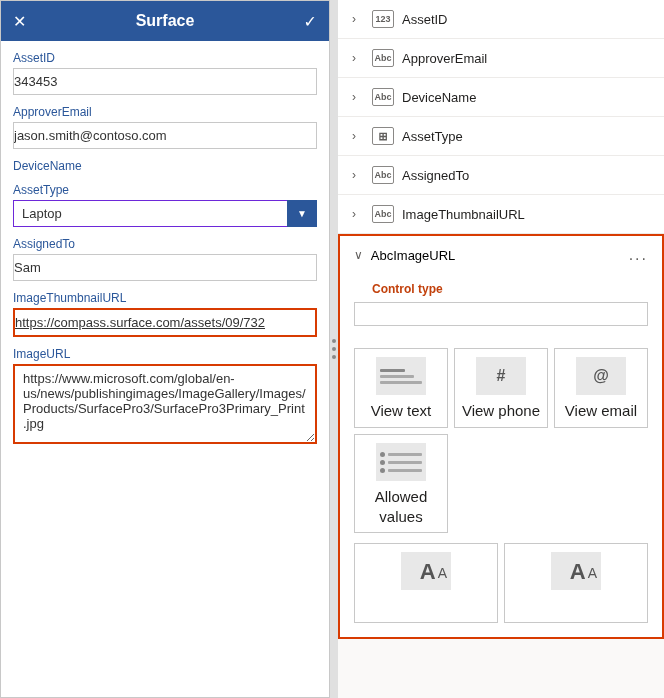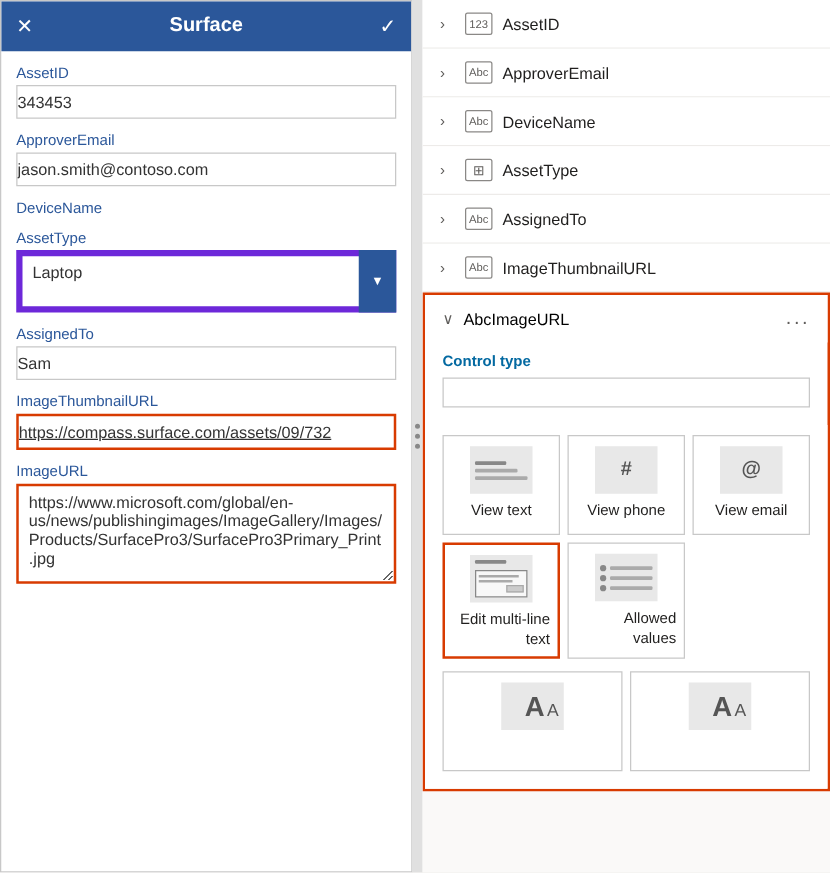--- a/index.html
+++ b/index.html
@@ -72,22 +72,22 @@
       outline: none;
     }
 
     .field-select-wrapper {
       position: relative;
       width: 100%;
     }
 
     .field-select {
       width: 100%;
-      border: 5px solid #6d28d9;
-      padding: 5px 30px 20px 8px;
+      border: 1px solid #6d28d9;
+      padding: 5px 30px 5px 8px;
       font-size: 13px;
       color: #333;
       background: #fff;
       appearance: none;
       outline: none;
     }
 
     .select-chevron {
       position: absolute;
       right: 0;
@@ -180,21 +180,21 @@
     .field-list-item .type-icon {
       display: inline-flex;
       align-items: center;
       justify-content: center;
       width: 22px;
       height: 18px;
       border: 1px solid #8a8886;
       border-radius: 2px;
       font-size: 9px;
       color: #605e5c;
-      font-weight: 400;
+      font-weight: 700;
       margin-right: 8px;
       background: #fff;
       flex-shrink: 0;
     }
 
     .field-list-item .field-name-text {
       font-size: 13px;
       color: #201f1e;
       flex: 1;
     }
@@ -231,23 +231,24 @@
       font-size: 16px;
       letter-spacing: 2px;
     }
 
     .control-type-section {
       padding: 8px 14px 14px 14px;
     }
 
     .control-type-label {
       font-size: 12px;
-      color: #0369a1;
+      color: #c2410c;
       font-weight: 600;
       margin-bottom: 6px;
+      margin-left: 18px;
     }
 
     .control-type-input {
       width: 100%;
       border: 1px solid #c8c8c8;
       height: 24px;
       background: #fff;
     }
 
     .control-grid {
@@ -292,23 +293,23 @@
       height: 3px;
       background: #a0a0a0;
       border-radius: 1px;
     }
 
     .card-line-short { width: 60%; }
     .card-line-medium { width: 80%; }
     .card-line-full { width: 100%; }
 
     .control-card-label {
-      font-size: 12px;
+      font-size: 15px;
       color: #201f1e;
-      text-align: right;
+      text-align: center;
       line-height: 1.3;
     }
 
     
     .phone-icon-sym {
       font-size: 16px;
       font-weight: 700;
       color: #555;
       line-height: 1;
     }
@@ -512,31 +513,20 @@
         </div>
 
         <div class="control-card">
           <div class="control-card-icon" style="justify-content:center; align-items:center;">
             <span class="email-icon-sym">@</span>
           </div>
           <span class="control-card-label">View email</span>
         </div>
 
 
-        <div class="control-card selected">
-          <div class="control-card-icon">
-            <div class="card-line card-line-short" style="background:#888; margin-bottom:2px;"></div>
-            <div style="border:1px solid #888; width:100%; height:22px; background:#f8f8f8; display:flex; flex-direction:column; justify-content:center; padding:2px; gap:2px;">
-              <div style="height:2px; background:#aaa; width:90%;"></div>
-              <div style="height:2px; background:#aaa; width:75%;"></div>
-              <div style="height:6px; background:#ccc; width:40%; margin-left:auto; border:1px solid #aaa;"></div>
-            </div>
-          </div>
-          <span class="control-card-label">Edit multi-line text</span>
-        </div>
 
         <div class="control-card">
           <div class="control-card-icon">
             <div class="allowed-icon">
               <div class="allowed-row">
                 <div class="allowed-dot"></div>
                 <div class="allowed-line"></div>
               </div>
               <div class="allowed-row">
                 <div class="allowed-dot"></div>

